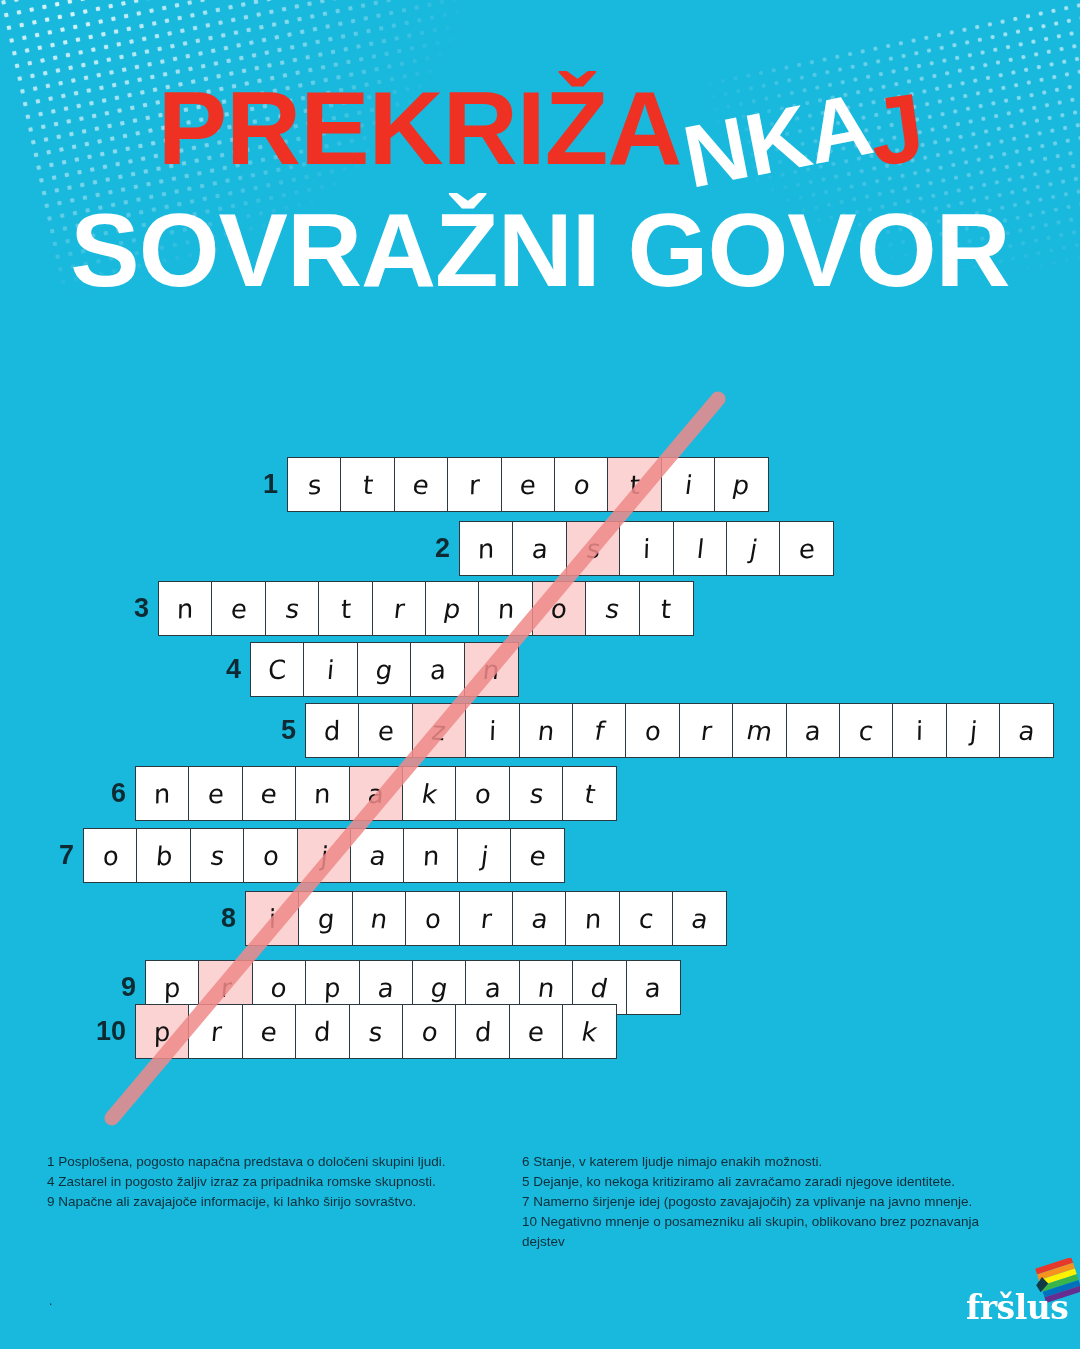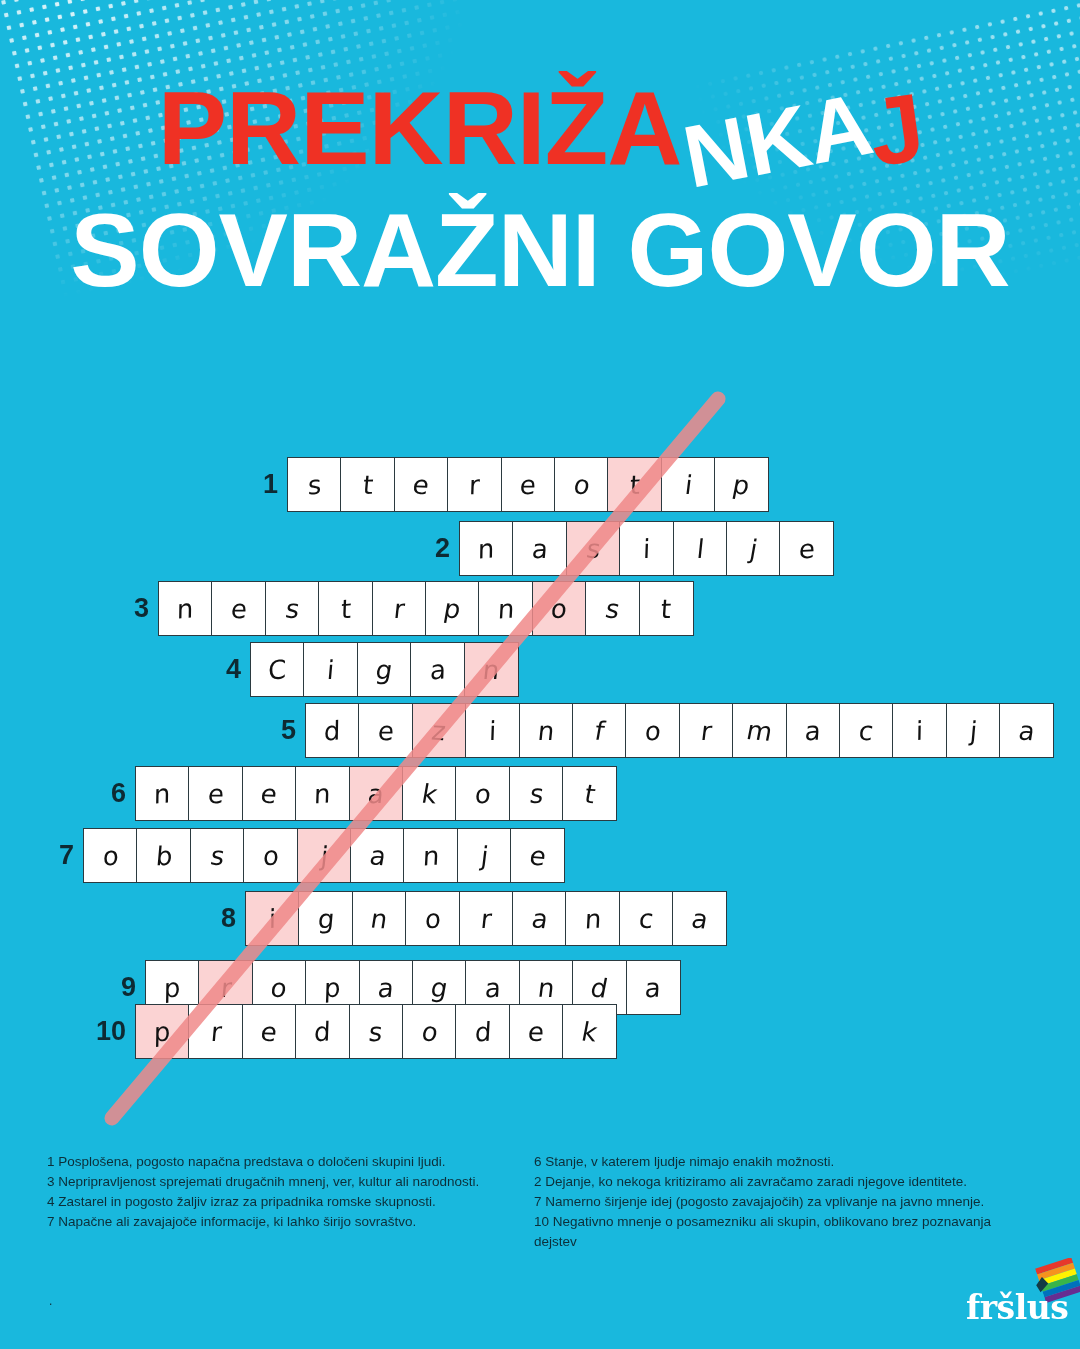--- a/index.html
+++ b/index.html
@@ -84,21 +84,21 @@
   .cell span { display:block; transform: rotate(-4deg) skewX(-6deg); font-weight:400; }
   .cell.hl { background:#fbd3d3; }
 
   
   #strike { position:absolute; left:0; top:0; width:1080px; height:1349px; pointer-events:none; }
 
   
   #clues { position:absolute; left:0; top:1152px; width:1080px; height:160px; }
   .clue-col { position:absolute; font-size:13.5px; line-height:1.42; color:#0c2f3a; }
   .clue-col.left { left:47px; top:0; width:470px; }
-  .clue-col.right { left:534px; top:0; width:500px; }
+  .clue-col.right { left:522px; top:0; width:500px; }
   .clue { margin:0 0 1px 0; }
   .dot-mark { position:absolute; left:49px; top:1294px; font-size:12px; color:#0c2f3a; }
 
   
   #logo { position:absolute; left:956px; top:1258px; width:128px; height:80px; }
   .logo-word {
     position:absolute; left:10px; top:30px;
     font-size:33px; font-weight:700; color:#ffffff;
     font-family: "DejaVu Serif", serif; letter-spacing:-0.5px;
   }
@@ -428,27 +428,26 @@
     </div>
   </div>
 
 <svg id="strike" viewBox="0 0 1080 1349">
   <line id="strike-seg" x1="718" y1="399" x2="112" y2="1118" stroke="#f08a8a" stroke-width="15" stroke-linecap="round" opacity="0.85"></line>
 </svg>
 
 <div id="clues">
   <div class="clue-col left" id="clues-left">
       <p class="clue">1 Posplošena, pogosto napačna predstava o določeni skupini ljudi.</p>
-      <p class="clue">3 Nepripravljenost sprejemati drugačnih mnenj, ver, kultur ali narodnosti.</p>
       <p class="clue">4 Zastarel in pogosto žaljiv izraz za pripadnika romske skupnosti.</p>
-      <p class="clue">7 Napačne ali zavajajoče informacije, ki lahko širijo sovraštvo.</p>
+      <p class="clue">9 Napačne ali zavajajoče informacije, ki lahko širijo sovraštvo.</p>
     </div>
   <div class="clue-col right" id="clues-right">
       <p class="clue">6 Stanje, v katerem ljudje nimajo enakih možnosti.</p>
-      <p class="clue">2 Dejanje, ko nekoga kritiziramo ali zavračamo zaradi njegove identitete.</p>
+      <p class="clue">5 Dejanje, ko nekoga kritiziramo ali zavračamo zaradi njegove identitete.</p>
       <p class="clue">7 Namerno širjenje idej (pogosto zavajajočih) za vplivanje na javno mnenje.</p>
       <p class="clue">10 Negativno mnenje o posamezniku ali skupin, oblikovano brez poznavanja dejstev</p>
     </div>
 </div>
 <div class="dot-mark">.</div>
 
 <div id="logo">
   <svg id="pride-flag" width="50" height="46" viewBox="0 0 50 46">
     <g transform="rotate(-18 25 23)">
       <rect x="6" y="4" width="38" height="6" fill="#e7382b"></rect>

